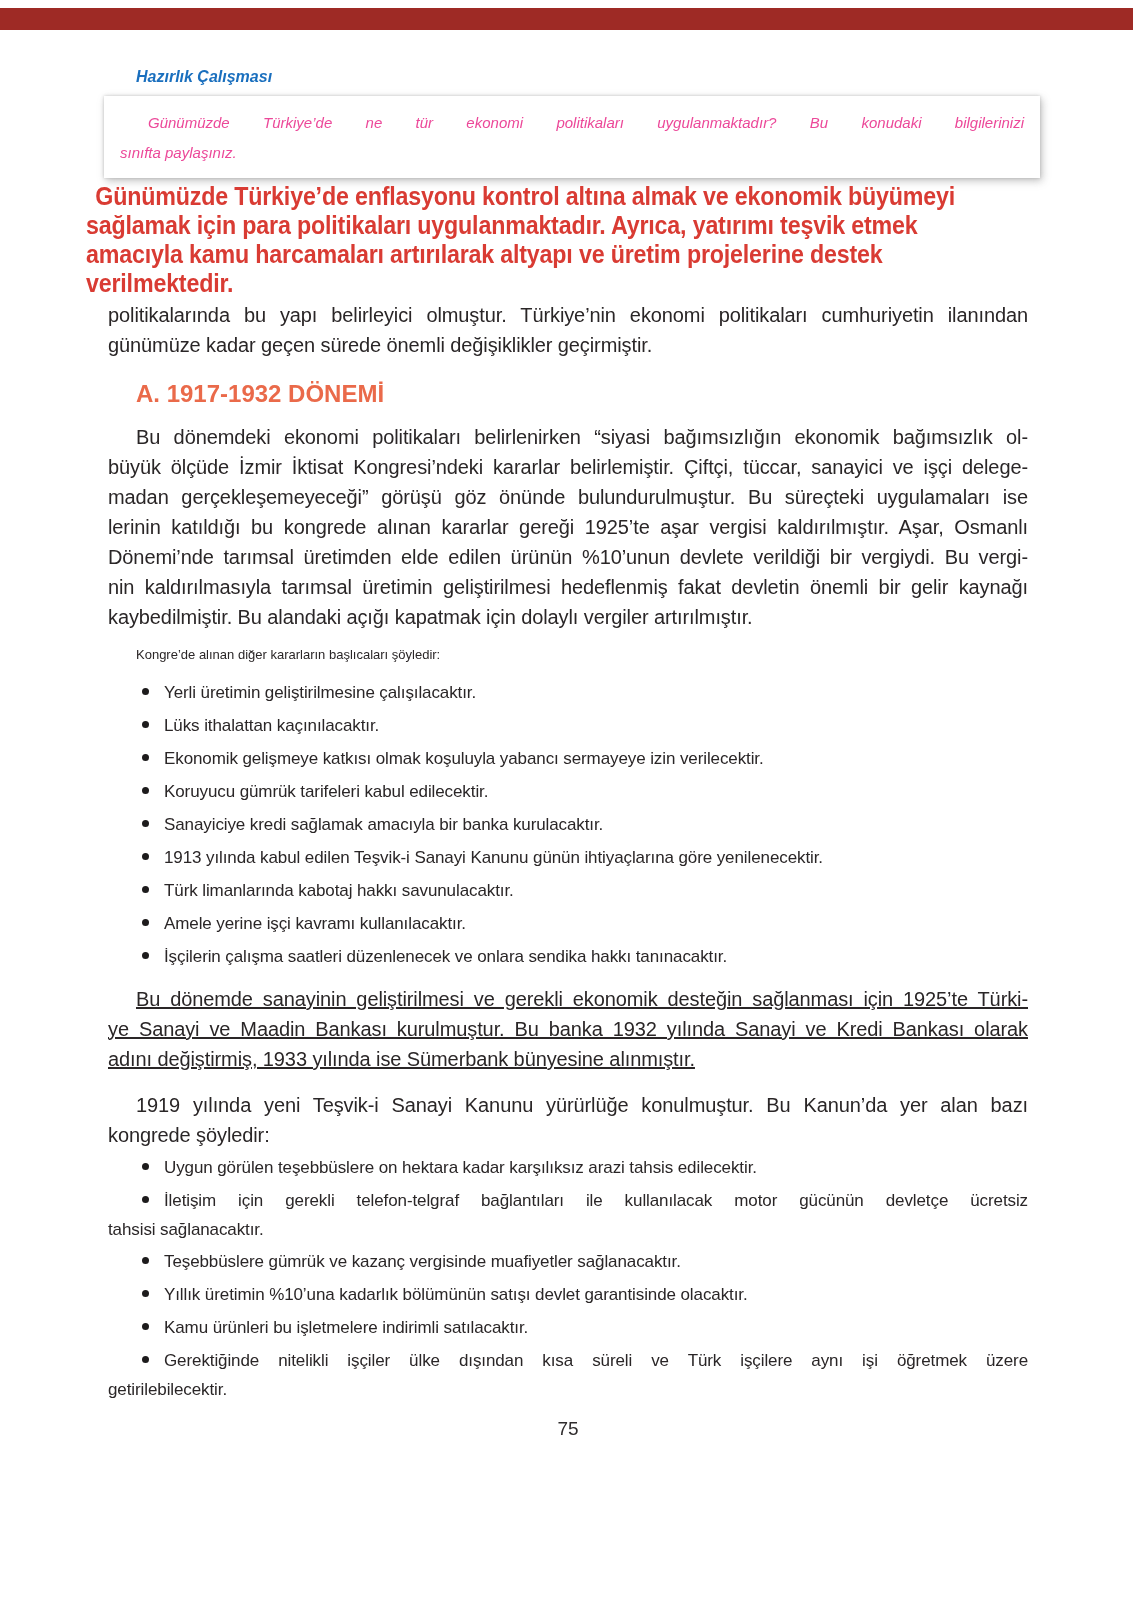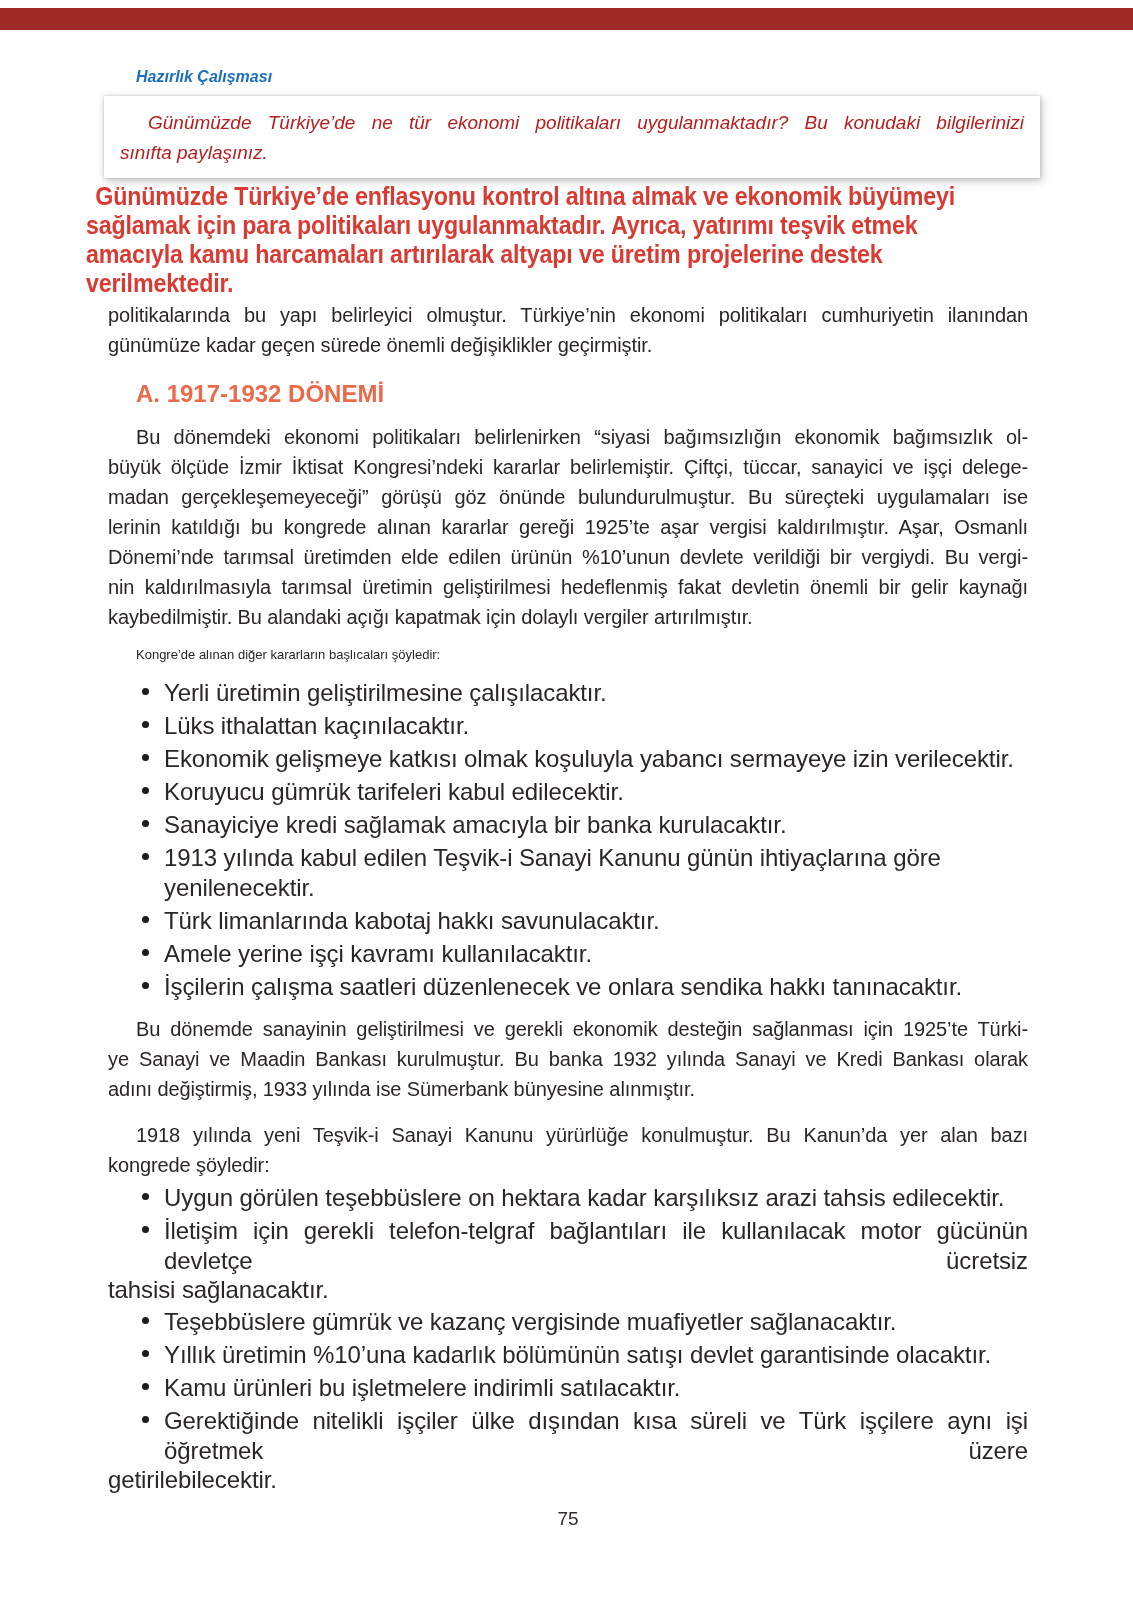--- a/index.html
+++ b/index.html
@@ -30,21 +30,21 @@
     color:var(--prep-heading,#1A6FBE);
     line-height:26px;
   }
   .qbox {
     margin:6px -12px 0 -4px;
     background:#ffffff;
     box-shadow:0 0 3px rgba(140,140,140,.45), 2px 3px 8px rgba(110,110,110,.40);
     padding:12px 16px 10px 16px;
   }
   .qbox .ln {
-    font-style:italic; font-size:19px; line-height:30px; color:#b91c1c;
+    font-style:italic; font-size:15px; line-height:30px; color:#ec4899;
   }
 
   .annotation {
     margin-top:4px; margin-left:-22px;
     width:calc(100% + 44px);
     transform:scaleX(0.93); transform-origin:0 50%;
     font-weight:bold; font-size:25px;
     color:var(--annotation,#D93B33);
     letter-spacing:-0.2px;
   }
@@ -57,23 +57,23 @@
 
   .intro-para { margin-top:2px; }
   .section-heading {
     margin:20px 0 0 0; padding-left:28px;
     font-size:24px; font-weight:bold;
     color:var(--title,#EA6A4A);
     line-height:28px;
   }
   .para-1 { margin-top:14px; }
   .list-intro { margin-top:8px; font-size:13px; line-height:30px; }
-  .bullets { margin-top:8px; font-size:24px; letter-spacing:-0.1px; }
+  .bullets { margin-top:8px; font-size:17px; letter-spacing:-0.1px; }
   .bullets-2 { margin-top:2px; }
-  .para-2 { margin-top:12px; }
+  .para-2 { margin-top:12px;text-decoration:underline; }
   .para-3 { margin-top:16px; }
 
   .bullet-item { position:relative; margin-top:3px; }
   .bullet-item .ln { line-height:30px; }
   .bullet-item .ln.cont { line-height:28px; }
   .bullet-item .b-first { padding-left:56px; position:relative; }
   .dot {
     position:absolute; left:34px; top:10px;
     width:7px; height:7px; border-radius:50%;
     background:#1d1b1c;
@@ -157,21 +157,21 @@
         </div>
       </div>
 
     <div class="para para-2">
         <div class="ln ind j">Bu dönemde sanayinin geliştirilmesi ve gerekli ekonomik desteğin sağlanması için 1925’te Türki-</div>
         <div class="ln j">ye Sanayi ve Maadin Bankası kurulmuştur. Bu banka 1932 yılında Sanayi ve Kredi Bankası olarak</div>
         <div class="ln">adını değiştirmiş, 1933 yılında ise Sümerbank bünyesine alınmıştır.</div>
       </div>
 
     <div class="para para-3">
-        <div class="ln ind j">1918 yılında yeni Teşvik-i Sanayi Kanunu yürürlüğe konulmuştur. Bu Kanun’da yer alan bazı</div>
+        <div class="ln ind j">1919 yılında yeni Teşvik-i Sanayi Kanunu yürürlüğe konulmuştur. Bu Kanun’da yer alan bazı</div>
         <div class="ln">kongrede şöyledir:</div>
       </div>
 
     <div class="bullets bullets-2">
         <div class="bullet-item">
           <div class="ln b-first"><span class="dot"></span>Uygun görülen teşebbüslere on hektara kadar karşılıksız arazi tahsis edilecektir.</div>
         </div>
         <div class="bullet-item">
           <div class="ln b-first j"><span class="dot"></span>İletişim için gerekli telefon-telgraf bağlantıları ile kullanılacak motor gücünün devletçe ücretsiz</div>
           <div class="ln cont">tahsisi sağlanacaktır.</div>

